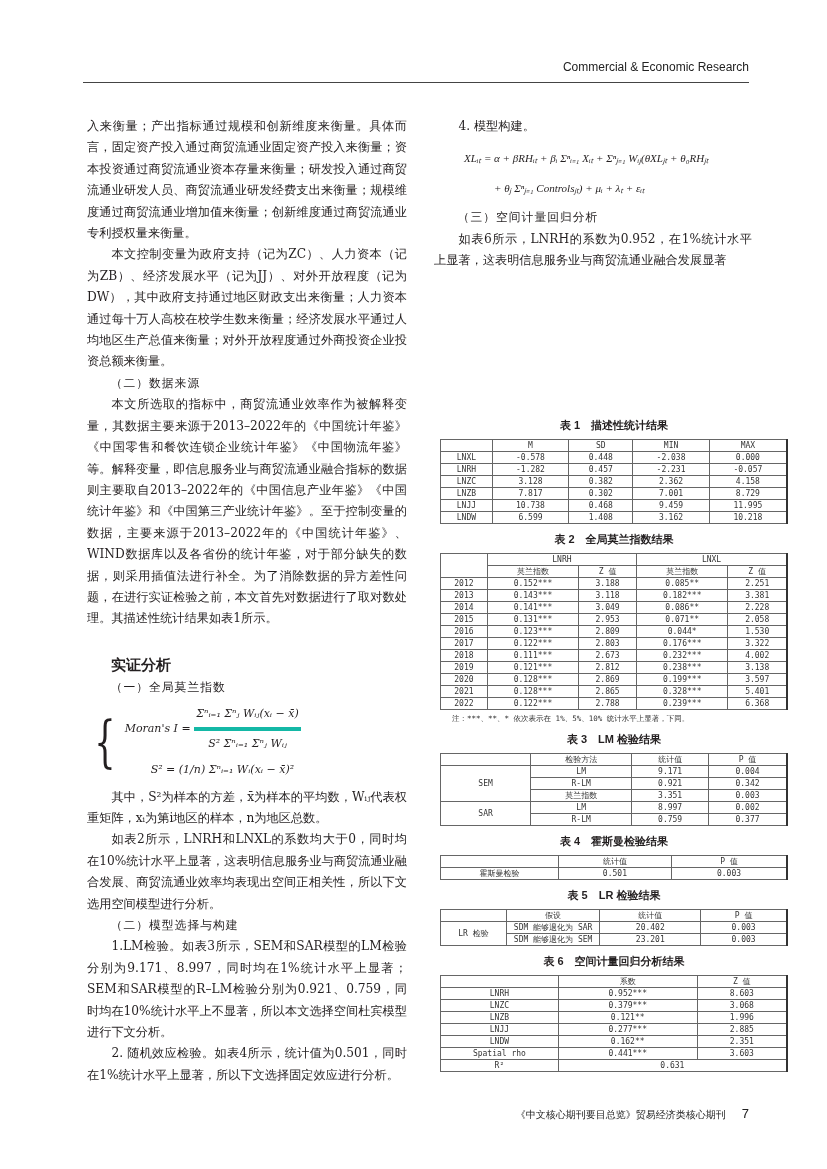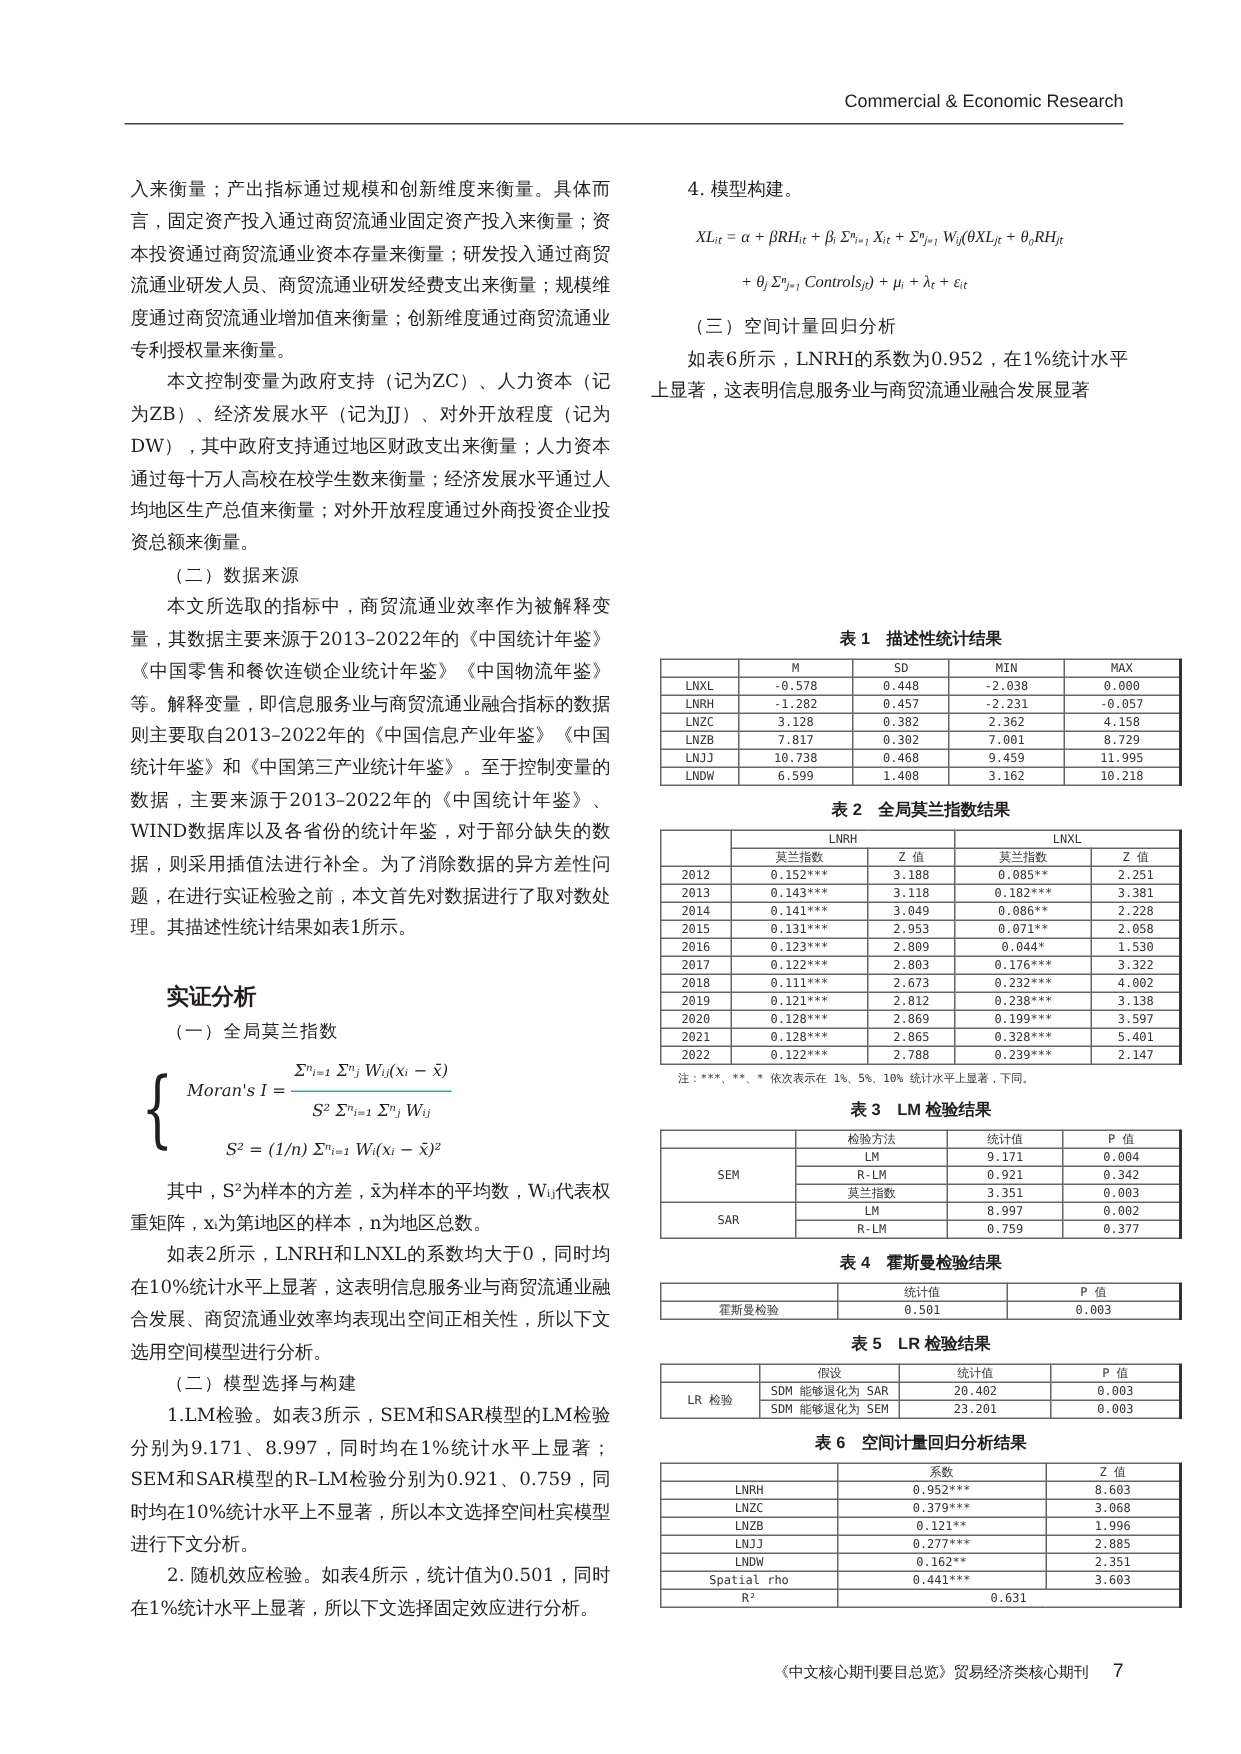--- a/index.html
+++ b/index.html
@@ -10,21 +10,21 @@
   .col.left{left:87px;width:320px;}
   .col.right{left:434px;width:318px;}
   p{margin:0;}
   .ind{text-indent:2em;}
   .sub{margin:0;text-indent:2em;font-size:11.8px;letter-spacing:1px;}
   .sec{font-family:"Liberation Sans",sans-serif;font-weight:bold;font-size:15px;margin:24px 0 2px 24px;}
   .formula{font-family:"DejaVu Serif",serif;font-style:italic;font-size:11px;margin:2px 0 4px 0;position:relative;}
   .moran{display:flex;align-items:center;}
   .brace{font-size:56px;font-style:normal;line-height:56px;margin-right:2px;transform:scaleX(0.6);}
   .fr{display:inline-flex;flex-direction:column;align-items:center;vertical-align:middle;}
-  .fr .num{border-bottom:1px solid #14b8a6;padding:0 2px;font-style:italic;}
+  .fr .num{border-bottom:4px solid #14b8a6;padding:0 2px;font-style:italic;}
   .eq-line{line-height:26px;}
   .table-title{font-family:"Liberation Sans",sans-serif;font-weight:bold;font-size:11px;text-align:center;margin:8px 0 6px 0;}
   table{border-collapse:collapse;font-family:"DejaVu Sans Mono","Liberation Mono",monospace;font-size:8px;color:#333;width:100%;}
   td{border:1px solid #666;text-align:center;height:11px;padding:0;line-height:11px;}
   table{border-right:2px solid #333;}
   .tnote{font-size:7.5px;font-family:"DejaVu Sans Mono",monospace;color:#333;margin:4px 0 0 12px;}
   .footer{position:absolute;right:78px;top:1106px;font-family:"Liberation Sans",sans-serif;font-size:10px;color:#222;}
   .footer .pg{font-size:13px;margin-left:16px;}
   .tables{position:absolute;left:440px;width:348px;top:410px;}
 </style>
@@ -213,21 +213,21 @@
           <td>0.128***</td>
           <td>2.865</td>
           <td>0.328***</td>
           <td>5.401</td>
         </tr>
         <tr>
           <td>2022</td>
           <td>0.122***</td>
           <td>2.788</td>
           <td>0.239***</td>
-          <td>2.147</td>
+          <td>6.368</td>
         </tr>
       </tbody>
   </table>
   <div class="tnote">注：***、**、* 依次表示在 1%、5%、10% 统计水平上显著，下同。</div>
 
   <div class="table-title">表 3　LM 检验结果</div>
   <table>
     <tbody>
         <tr>
       <td style="width:26%"></td>

